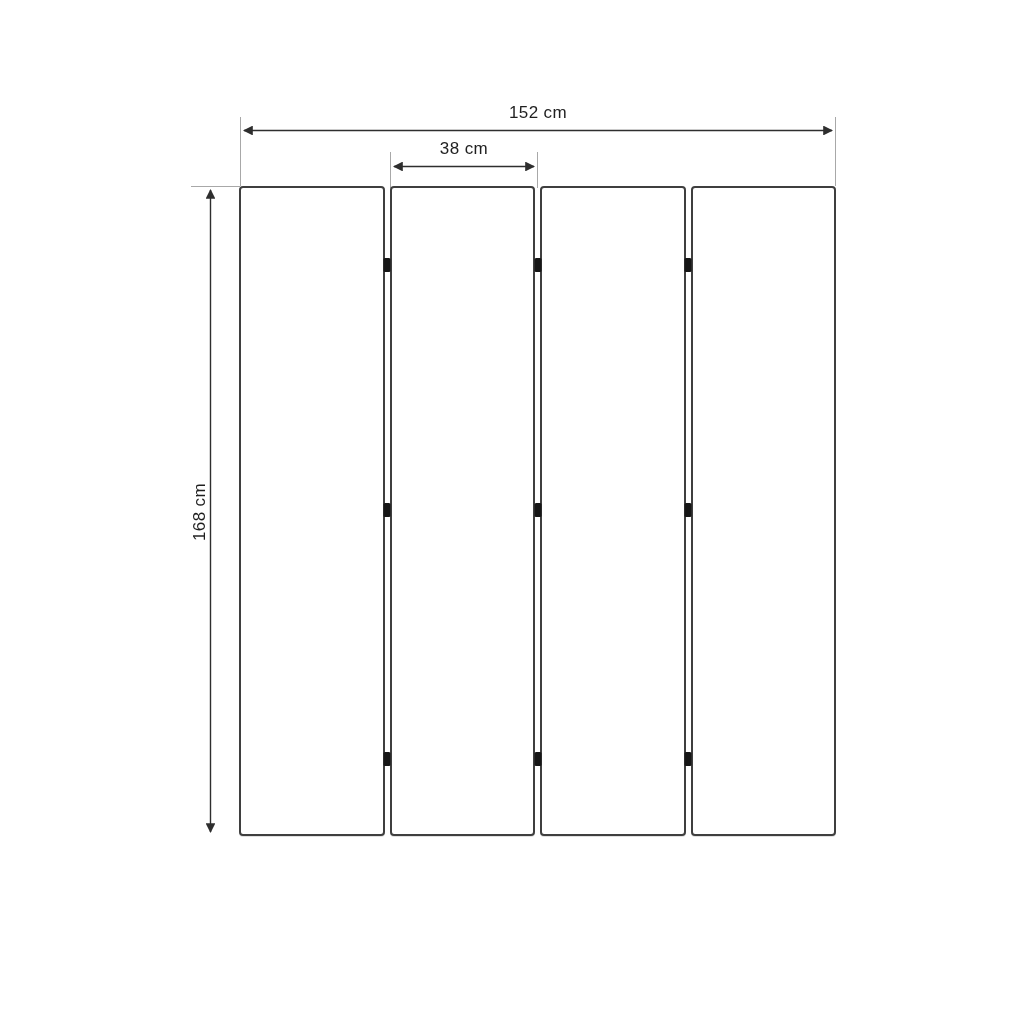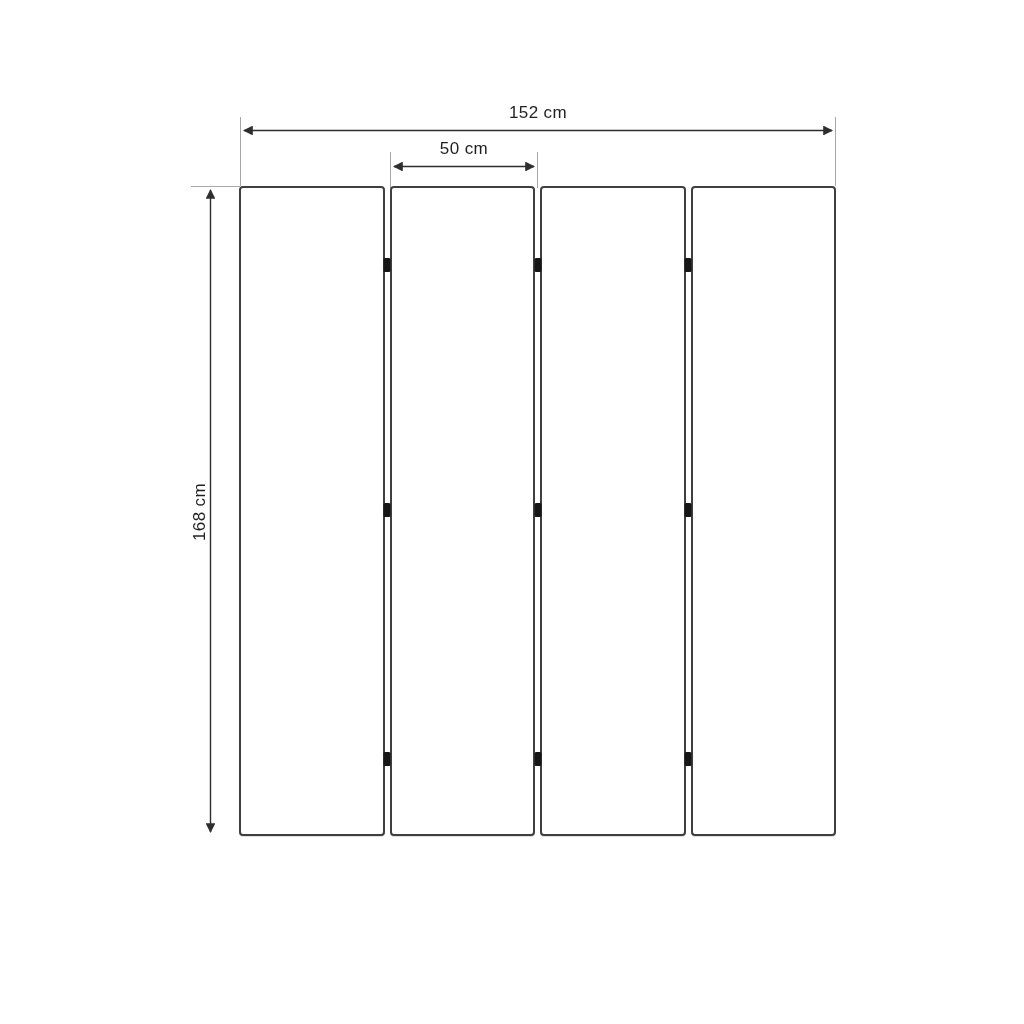--- a/index.html
+++ b/index.html
@@ -107,16 +107,16 @@
       <div class="hinge" style="left: 298.5px; top: 79.3px;"></div>
       <div class="hinge" style="left: 298.5px; top: 323.7px;"></div>
       <div class="hinge" style="left: 298.5px; top: 573.3px;"></div>
       <div class="hinge" style="left: 449px; top: 79.3px;"></div>
       <div class="hinge" style="left: 449px; top: 323.7px;"></div>
       <div class="hinge" style="left: 449px; top: 573.3px;"></div>
     </div>
 
   <div class="dim-label horizontal" style="left:538px;top:104px;">152 cm</div>
 
-  <div class="dim-label horizontal" style="left:464px;top:140px;">50 cm</div>
+  <div class="dim-label horizontal" style="left:464px;top:140px;">38 cm</div>
 
   <div class="dim-label vertical" style="left:199px;top:512px;">168 cm</div>
 </div>
 
 </body></html>

